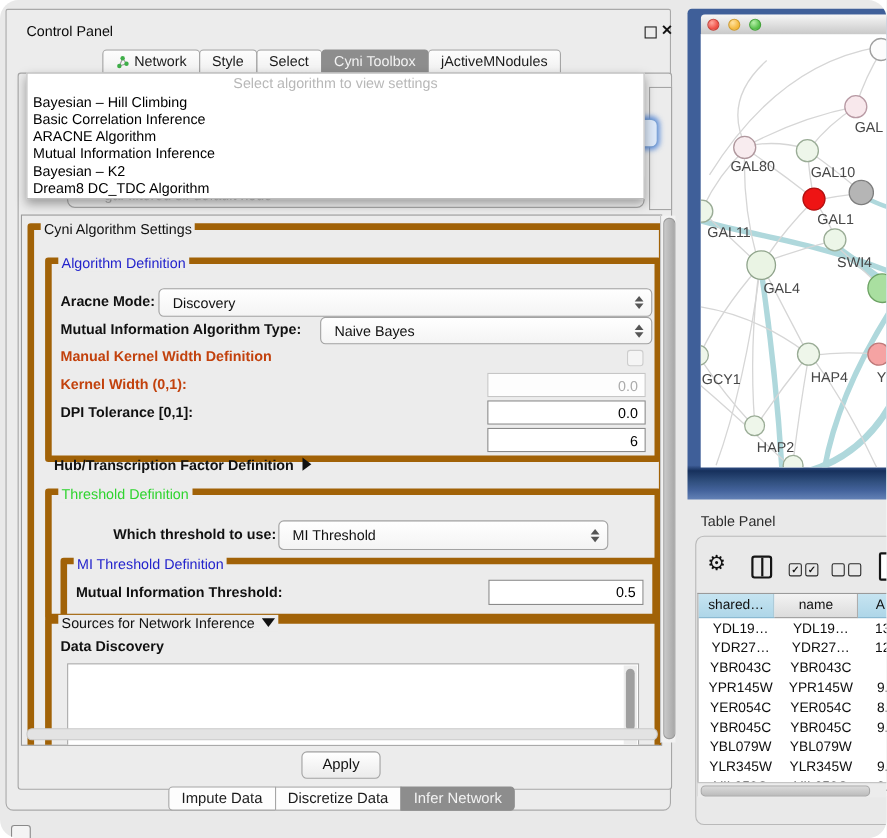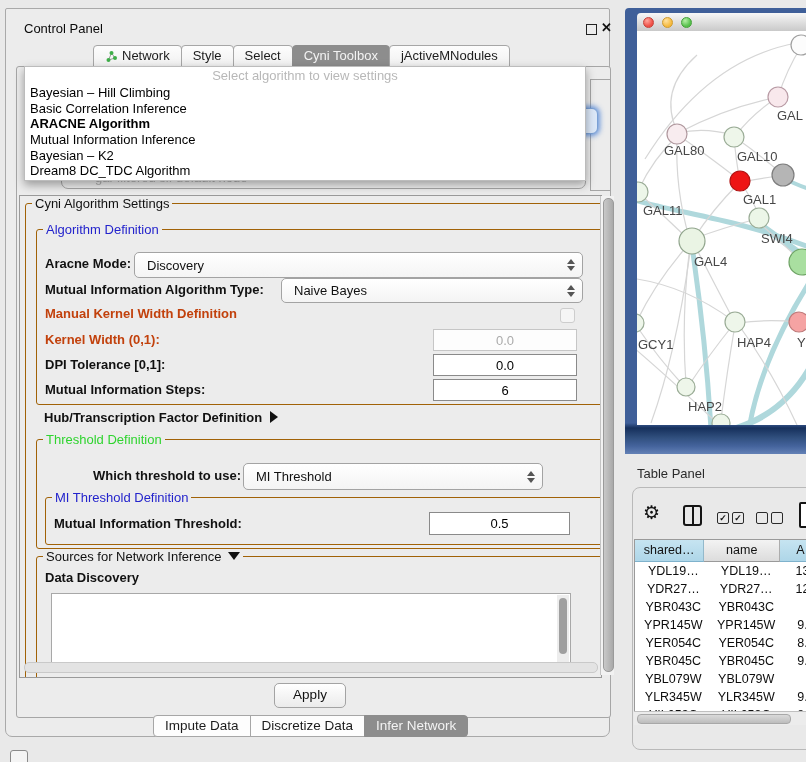--- a/index.html
+++ b/index.html
@@ -1,17 +1,17 @@
 <!DOCTYPE html>
 <html><head>
 <meta charset="utf-8">
 <style>
   html,body{margin:0;padding:0;}
   #root{position:relative;width:806px;height:762px;background:#e9e9e9;overflow:hidden;
-        font-family:"Liberation Sans",sans-serif;color:#111;}
+        font-family:"Liberation Sans",sans-serif;color:#111;border-radius:17px;}
   .abs{position:absolute;}
 
   
   #cp-window{left:5px;top:8px;width:603px;height:727px;background:#ececec;
              border:1px solid #a9a9a9;border-radius:2px 2px 7px 7px;}
   #cp-title{left:18px;top:12px;font-size:13px;color:#0a0a0a;}
   #cp-float-btn{left:580px;top:15px;width:9px;height:9px;border:1.5px solid #222;background:#ececec;}
   #cp-close-btn{left:595px;top:11px;font-size:13px;font-weight:bold;color:#111;cursor:default;}
 
   
@@ -27,39 +27,39 @@
   #frag-bluebtn{left:575px;top:99px;width:15px;height:24px;background:#dce8f8;border:1px solid #7aa0d4;
                 border-radius:0 6px 6px 0;box-shadow:0 0 5px 2px rgba(75,130,215,.8);}
   #frag-combo{left:55px;top:146px;width:523px;height:32px;border:1px solid #a8a8a8;border-radius:7px;background:#f2f2f2;}
   #frag-combo-text{left:33px;top:14px;font-size:13px;color:#b4b4b4;}
 
   
   #algo-popup{left:18px;top:57px;width:560px;height:113px;background:#fff;border:1px solid #bcbcbc;
               box-shadow:0 4px 9px rgba(0,0,0,.35);z-index:40;}
   #algo-placeholder{height:18px;line-height:18px;text-align:center;color:#b8b8b8;font-size:13px;}
   .algo-item{height:15.7px;line-height:15.7px;padding-left:5px;font-size:13px;color:#000;}
-  .algo-item.sel{font-weight:bold;}
+  .algo-item.sel{font-weight:normal;}
 
   
   #settings-scroll{left:13px;top:186px;width:581px;height:481px;border:1px solid #9a9a9a;background:#ececec;overflow:hidden;}
   #main-scrollbar{left:594px;top:187px;width:13px;height:479px;background:#f2f2f2;border-left:1px solid #c4c4c4;}
   #main-scrollbar .thumb{position:absolute;left:1.5px;top:2px;width:9px;height:472px;border-radius:5px;
         background:linear-gradient(90deg,#c9c9c9,#a9a9a9);border:1px solid #9a9a9a;}
-  .grpbox{position:absolute;border:1px solid #a16207;border-radius:3px;padding-left:36px;}
+  .grpbox{position:absolute;border:6px solid #a16207;border-radius:3px;}
   .legend{position:absolute;top:-8px;left:6px;background:#ececec;padding:0 3px;font-size:13px;white-space:nowrap;}
   .blabel{position:absolute;font-size:13px;font-weight:bold;color:#111;white-space:nowrap;}
   .glabel{position:absolute;font-size:13px;font-weight:bold;color:#c2410c;white-space:nowrap;}
   .combo{position:absolute;background:linear-gradient(#ffffff,#f4f4f4);border:1px solid #a3a3a3;border-radius:5px;
          display:flex;align-items:center;font-size:13px;}
   .combo .val{padding-left:12px;flex:1;}
   .stepper{width:9px;margin-right:7px;display:flex;flex-direction:column;align-items:center;gap:2px;}
   .stepper i{display:block;width:0;height:0;border-left:4px solid transparent;border-right:4px solid transparent;}
   .stepper .up{border-bottom:5px solid #555;}
   .stepper .dn{border-top:5px solid #555;}
-  .field{position:absolute;background:#fff;border:1px solid #8a8a8a;font-size:13px;text-align:center;
+  .field{position:absolute;background:#fff;border:1px solid #8a8a8a;font-size:13px;text-align:right;
          padding:0 6px;font-family:"Liberation Sans",sans-serif;box-sizing:border-box;color:#000;}
   .field.dis{border-color:#c6c6c6;color:#ababab;background:#fdfdfd;}
   .checkbox{position:absolute;width:13px;height:13px;border:1px solid #cdcdcd;border-radius:3px;background:#f5f5f5;}
   .tri-right{display:inline-block;width:0;height:0;border-top:6px solid transparent;border-bottom:6px solid transparent;
              border-left:8px solid #111;margin-left:8px;vertical-align:-1px;}
   .tri-down{display:inline-block;width:0;height:0;border-left:6px solid transparent;border-right:6px solid transparent;
             border-top:8px solid #111;margin-left:6px;vertical-align:1px;}
   #attr-list{position:absolute;background:#fff;border:1px solid #a8a8a8;overflow:hidden;}
   .attr-item{height:17.5px;line-height:17.5px;margin-right:13px;background:#3a6bd2;color:#fff;
              font-size:12.5px;padding-left:6px;}
@@ -198,21 +198,20 @@
 
           <div class="glabel" style="left:8px;top:73px;line-height:22px;">Manual Kernel Width Definition</div>
           <div class="checkbox" style="left:523px;top:78px;"></div>
 
           <div class="glabel" style="left:8px;top:99px;line-height:22px;">Kernel Width (0,1):</div>
           <input class="field dis" style="left: 396px; top: 99px; width: 144px; height: 22px;" readonly="" value="0.0">
 
           <div class="blabel" style="left:8px;top:124px;line-height:22px;">DPI Tolerance [0,1]:</div>
           <input class="field" style="left: 396px; top: 124px; width: 144px; height: 22px;" readonly="" value="0.0">
 
-          <div class="blabel" style="left:8px;top:149px;line-height:22px;">Mutual Information Steps:</div>
           <input class="field" style="left: 396px; top: 149px; width: 144px; height: 22px;" readonly="" value="6">
         </div>
 
         <div class="blabel" style="left:18px;top:206px;">
           <span>Hub/Transcription Factor Definition</span><span class="tri-right"></span>
         </div>
 
         <div class="grpbox" id="grp-threshold" style="left:10px;top:235px;width:548px;height:108px;">
           <span class="legend" style="color:#2fd42f;">Threshold Definition</span>
 

